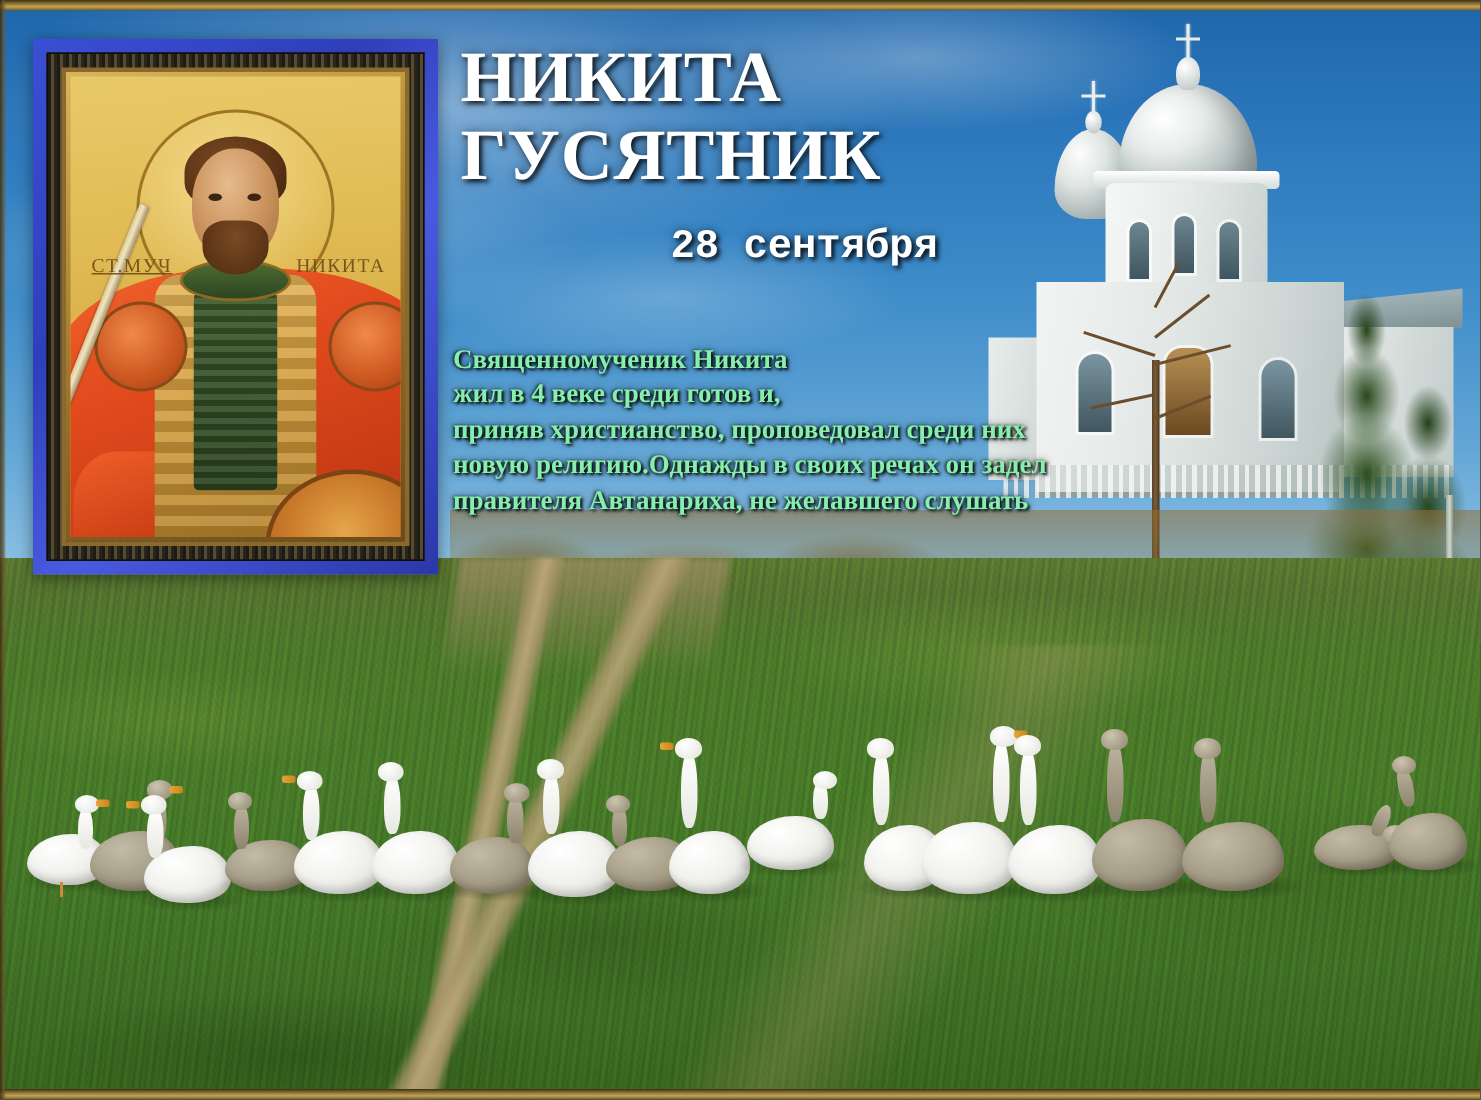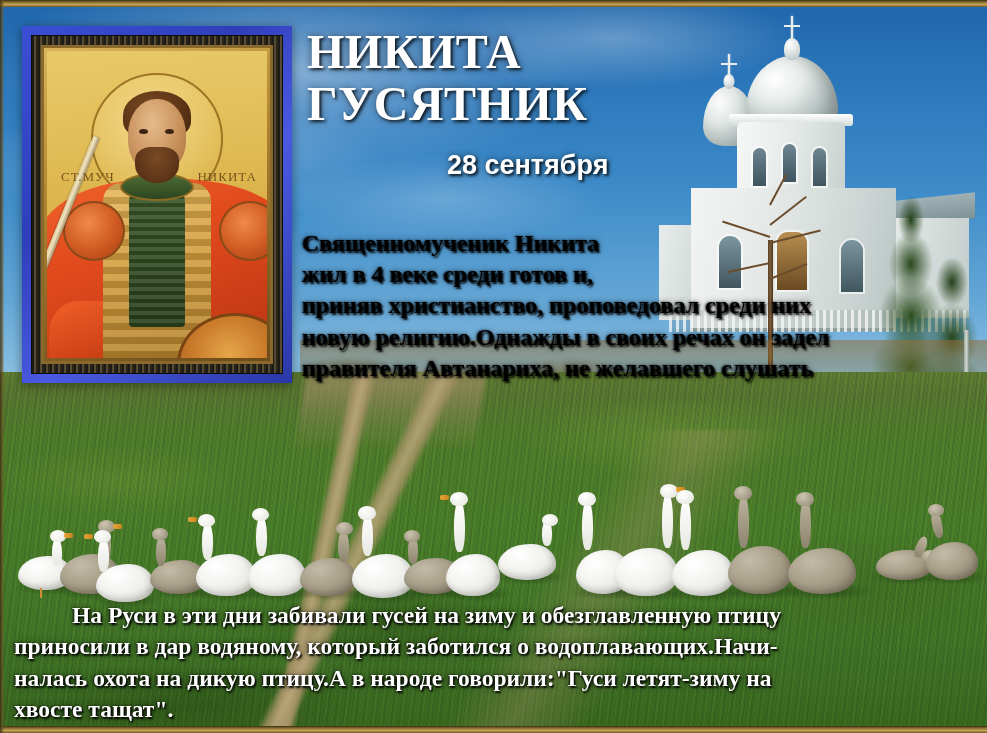--- a/index.html
+++ b/index.html
@@ -345,21 +345,21 @@
   }
   .robe-red {
     position:absolute; left: 2px; top: 250px; width: 96px; height: 110px;
     background: linear-gradient(160deg, #ef5f29, #c63a12 60%, #9b2a0c);
     border-radius: 30% 10% 0 0;
   }
   .icon-inscr {
     position:absolute; top: 118px; font-size: 13px; color: #6d4b18;
     font-family: "Liberation Serif", serif; letter-spacing: 1px; opacity:.9;
   }
-  .icon-inscr.l { left: 14px; }
+  .icon-inscr.l { left: 14px; text-decoration: underline; }
   .icon-inscr.r { right: 10px; }
   .icon-caption {
     position: absolute;
     left: 0; right: 0; bottom: 8px;
     text-align: center;
     color: #ffffff;
     font-size: 22px;
     font-weight: bold;
     line-height: 1.02;
     font-family: "Liberation Serif", "DejaVu Serif", serif;
@@ -378,28 +378,28 @@
     font-family: "Liberation Serif", "DejaVu Serif", serif;
     text-shadow: 2px 2px 3px rgba(0,0,0,.75), 0 0 8px rgba(0,0,0,.45);
     white-space: pre-line;
   }
   .date {
     position: absolute;
     left: 447px; top: 150px;
     color: #ffffff;
     font-size: 27px;
     font-weight: bold;
-    font-family: Liberation Sans, sans-serif;
+    font-family: Liberation Mono, monospace;
     text-shadow: 2px 2px 3px rgba(0,0,0,.8), 0 0 6px rgba(0,0,0,.5);
   }
   .para-top {
     position: absolute;
     left: 302px; top: 228px; width: 672px;
-    color: #000000;
-    font-size: 24px;
+    color: #86efac;
+    font-size: 18px;
     font-weight: bold;
     line-height: 1.30;
     font-family: "Liberation Serif", "DejaVu Serif", serif;
     text-shadow: 1.5px 1.5px 2px rgba(0,0,0,.9), -1px 0 2px rgba(0,0,0,.7), 0 0 6px rgba(0,0,0,.55);
     white-space: pre-line;
   }
   .para-wide {
     position: absolute;
     left: 22px; top: 390px; width: 950px;
     color: #ffffff;
@@ -655,22 +655,18 @@
   </div>
 
   <div class="title">НИКИТА
 ГУСЯТНИК</div>
   <div class="date">28 сентября</div>
   <div class="para-top">Священномученик Никита
 жил в 4 веке среди готов и,
 приняв христианство, проповедовал среди них
 новую религию.Однажды в своих речах он задел
 правителя Автанариха, не желавшего слушать</div>
-  <div class="para-bottom">На Руси в эти дни забивали гусей на зиму и обезглавленную птицу
-приносили в дар водяному, который заботился о водоплавающих.Начи-
-налась охота на дикую птицу.А в народе говорили:"Гуси летят-зиму на
-хвосте тащат".</div>
 
   <div class="border-top"></div>
   <div class="border-bottom"></div>
   <div class="border-left"></div>
 
 </div>
 
 </body></html>

